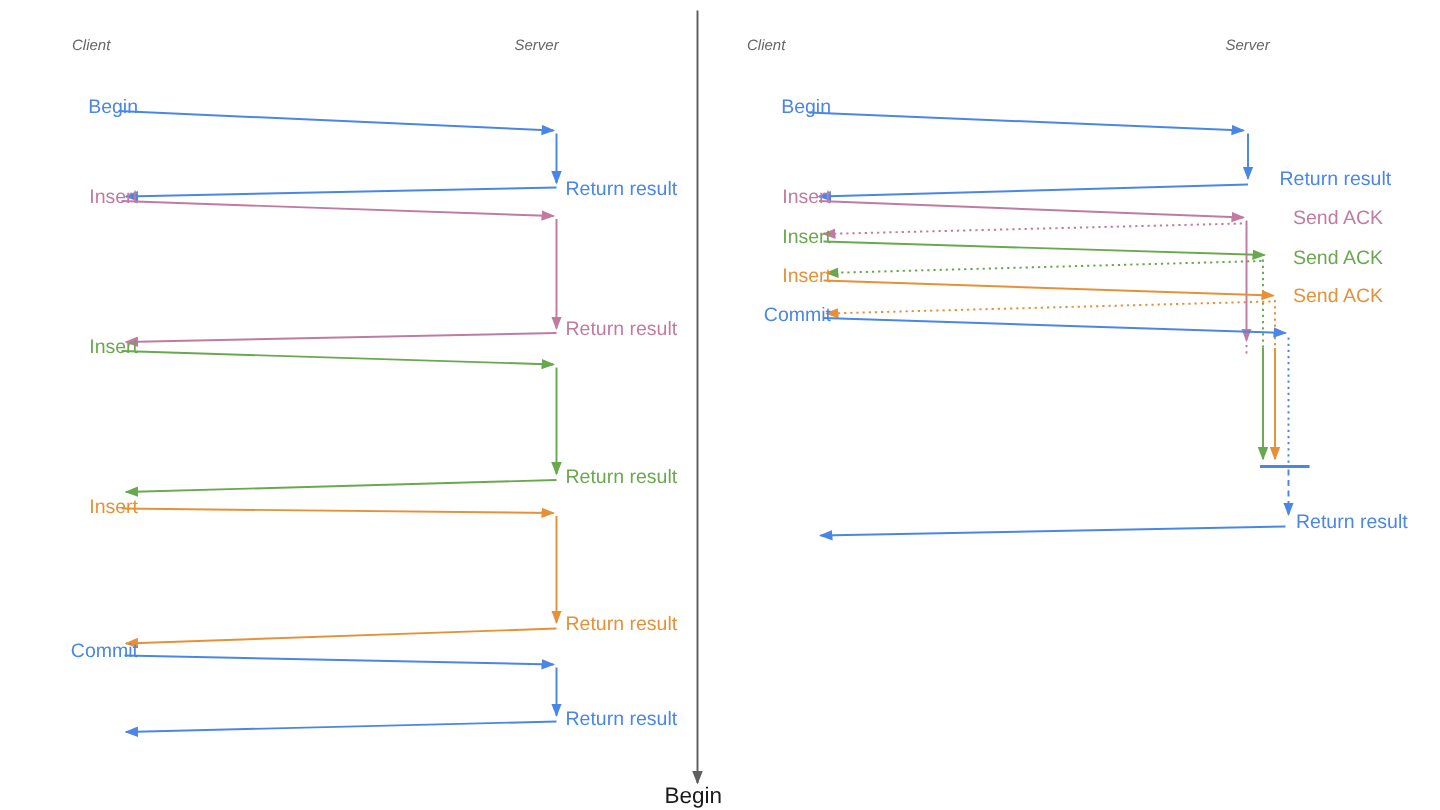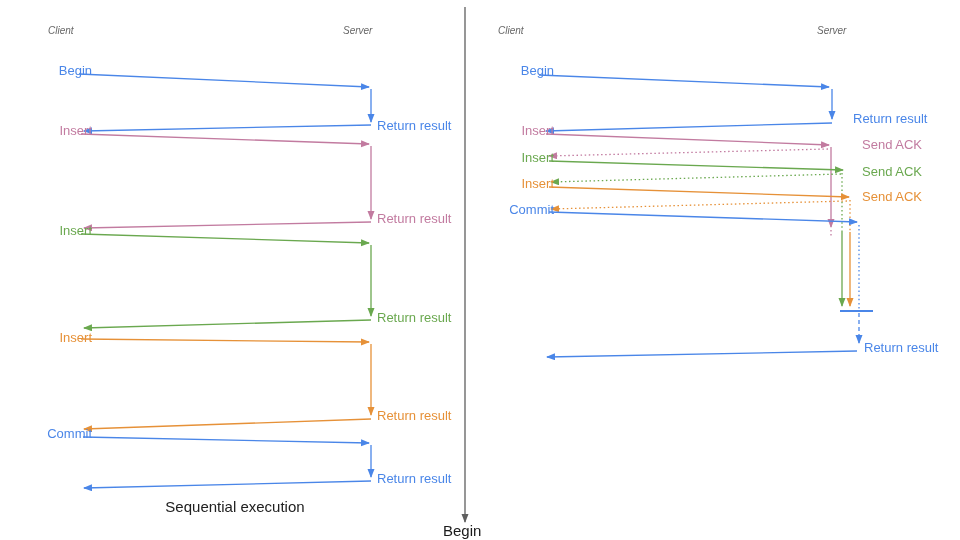--- a/index.html
+++ b/index.html
@@ -111,21 +111,20 @@
 
   <div class="lbl op op-l" style="top: 224px; color: rgb(106, 168, 79);">Insert</div>
   <div class="lbl" style="left: 377px; top: 311px; color: rgb(106, 168, 79);">Return result</div>
 
   <div class="lbl op op-l" style="top: 331px; color: rgb(230, 145, 56);">Insert</div>
   <div class="lbl" style="left: 377px; top: 409px; color: rgb(230, 145, 56);">Return result</div>
 
   <div class="lbl op op-l" style="top: 427px; color: rgb(74, 134, 232);">Commit</div>
   <div class="lbl" style="left: 377px; top: 472px; color: rgb(74, 134, 232);">Return result</div>
 
-  <div class="lbl title" style="left: 85px; top: 500px; color: rgb(33, 33, 33);">Sequential execution</div>
 
   <div class="lbl hdr" style="left: 498px; top: 24px; color: rgb(102, 102, 102);">Client</div>
   <div class="lbl hdr" style="left: 817px; top: 24px; color: rgb(102, 102, 102);">Server</div>
 
   <div class="lbl op op-r" style="top: 64px; color: rgb(74, 134, 232);">Begin</div>
   <div class="lbl" style="left: 853px; top: 112px; color: rgb(74, 134, 232);">Return result</div>
 
   <div class="lbl op op-r" style="top: 124px; color: rgb(194, 123, 160);">Insert</div>
   <div class="lbl" style="left: 862px; top: 138px; color: rgb(194, 123, 160);">Send ACK</div>
 

